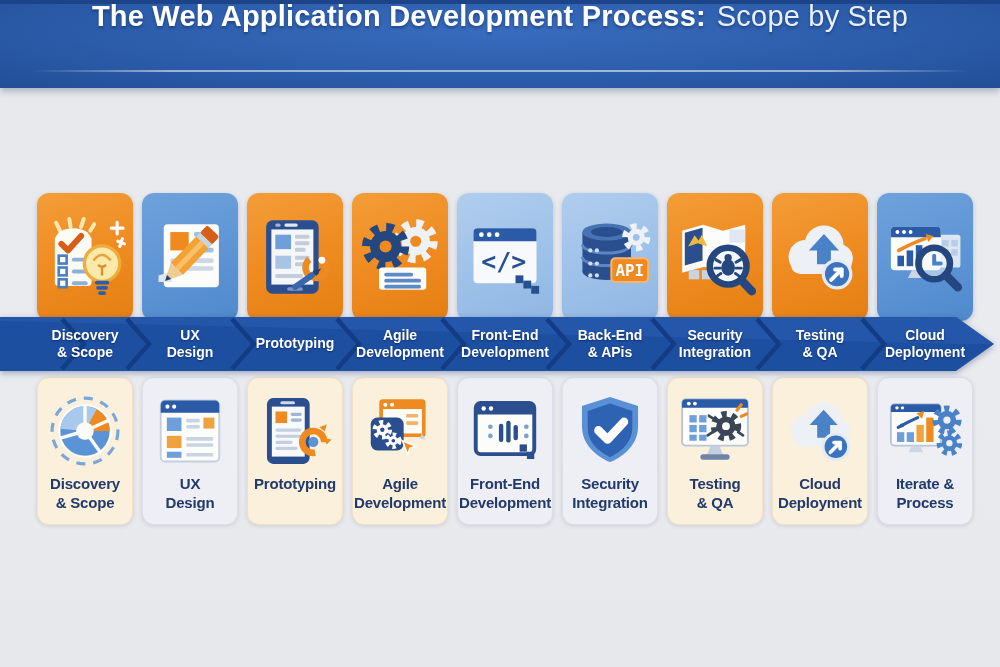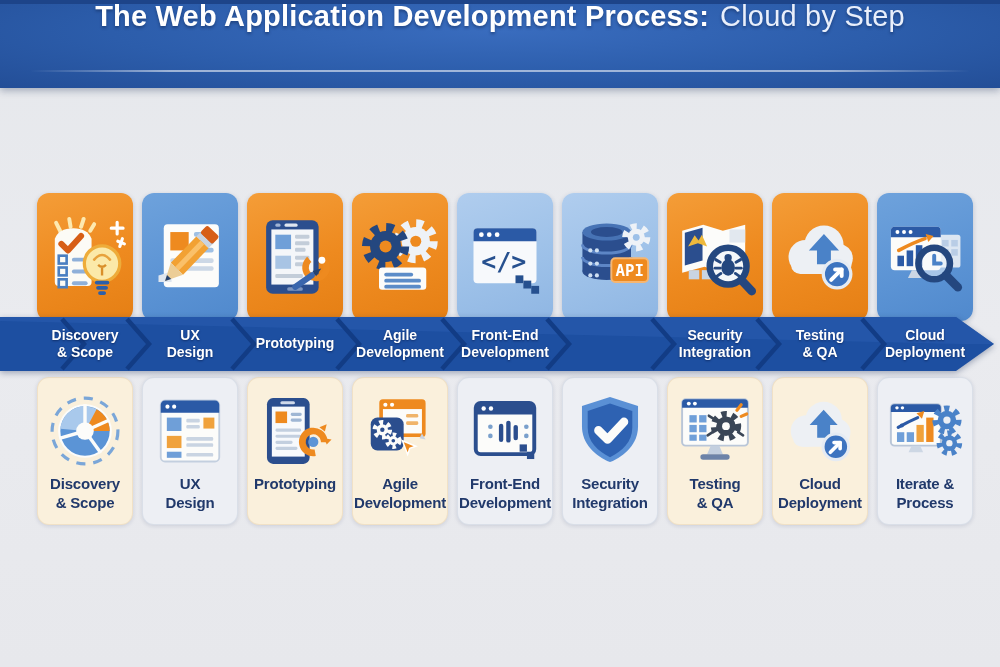--- a/index.html
+++ b/index.html
@@ -63,21 +63,21 @@
 </style>
 </head>
 <body>
 
 <div class="stage">
 
   <div class="banner">
     <div class="banner-top-edge"></div>
     <div class="title">
       <span class="bold">The Web Application Development Process:</span>
-      <span class="light">Cloud by Step</span>
+      <span class="light">Scope by Step</span>
     </div>
     <div class="banner-line"></div>
   </div>
 
   <div class="row row-top">
     <div class="card card-top bg-orange">
         <div class="icon-box">
           <svg viewBox="0 0 64 64">
   <g stroke="#fde9b0" stroke-width="3" stroke-linecap="round">
               <line x1="13" y1="12" x2="10" y2="6"></line>
@@ -338,20 +338,24 @@
         <span></span>
       </div>
     <div class="ribbon-step" style="left:348px">
         <span>Agile</span>
         <span>Development</span>
       </div>
     <div class="ribbon-step" style="left:453px">
         <span>Front-End</span>
         <span>Development</span>
       </div>
+    <div class="ribbon-step" style="left:558px">
+        <span>Back-End</span>
+        <span>&amp; APis</span>
+      </div>
     <div class="ribbon-step" style="left:663px">
         <span>Security</span>
         <span>Integration</span>
       </div>
     <div class="ribbon-step" style="left:768px">
         <span>Testing</span>
         <span>&amp; QA</span>
       </div>
     <div class="ribbon-step" style="left:873px">
         <span>Cloud</span>

